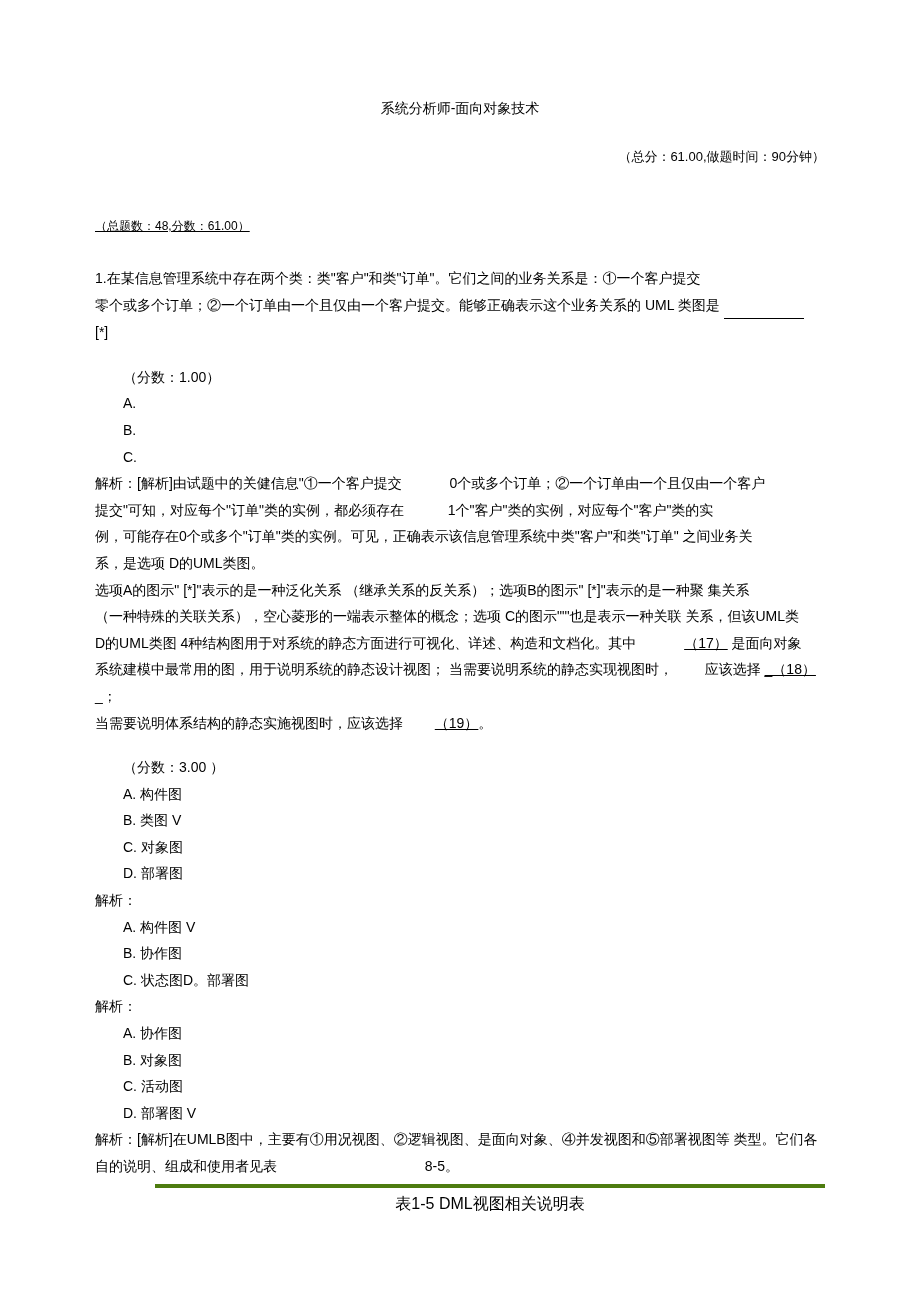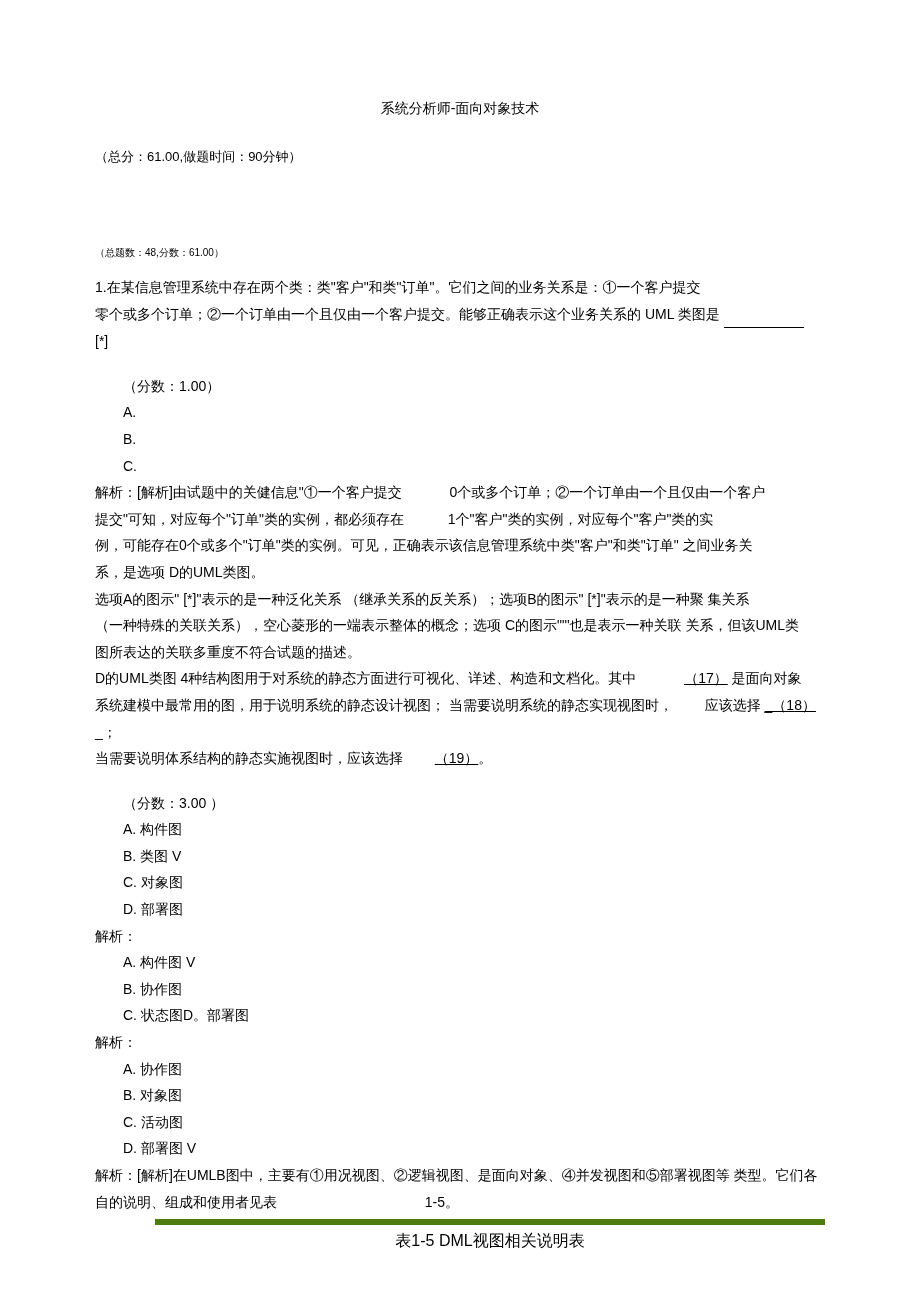--- a/index.html
+++ b/index.html
@@ -12,27 +12,28 @@
     color: #000;
     font-size: 14px;
   }
   .title {
     text-align: center;
     font-size: 14px;
     font-weight: 500;
     margin-bottom: 30px;
   }
   .subtitle {
-    text-align: left;
+    text-align: right;
     font-size: 13px;
-    margin-bottom: 80px;
+    margin-bottom: 52px;
   }
   .summary {
-    font-size: 10px;
-    margin-bottom: 14px;
+    font-size: 12px;
+    margin-bottom: 30px;
+    text-decoration: underline;
   }
   .paragraph {
     line-height: 1.9;
     font-size: 14px;
   }
   .blank {
     border-bottom: 1px solid #000;
     display: inline-block;
     min-width: 80px;
     vertical-align: baseline;
@@ -48,21 +49,21 @@
     margin-top: 18px;
   }
   .analysis {
     line-height: 1.9;
   }
   .ulink {
     text-decoration: underline;
   }
   .tbl {
     margin-top: 4px;
-    border-top: 6px solid #4d7c0f;
+    border-top: 4px solid #4d7c0f;
     padding-top: 2px;
   }
   .table-caption {
     text-align: center;
     font-size: 16px;
     padding: 4px 0;
   }
 </style>
 </head>
 <body>
@@ -95,21 +96,20 @@
   </div>
   <div>
     <span>提交"可知，对应每个"订单"类的实例，都必须存在</span>
     <span style="display:inline-block;width:36px"></span>
     <span>1个"客户"类的实例，对应每个"客户"类的实</span>
   </div>
   <div>例，可能存在0个或多个"订单"类的实例。可见，正确表示该信息管理系统中类"客户"和类"订单"  之间业务关</div>
   <div>系，是选项 D的UML类图。</div>
   <div>选项A的图示"  [*]"表示的是一种泛化关系  （继承关系的反关系）；选项B的图示"  [*]"表示的是一种聚 集关系</div>
   <div>（一种特殊的关联关系），空心菱形的一端表示整体的概念；选项 C的图示""'也是表示一种关联 关系，但该UML类</div>
-  <div>图所表达的关联多重度不符合试题的描述。</div>
 </div>
 
 <div class="paragraph">
   <div>
     <span>D的UML类图 4种结构图用于对系统的静态方面进行可视化、详述、构造和文档化。其中</span>
     <span style="display:inline-block;width:40px"></span>
     <span class="ulink">  （17）</span>
     <span>是面向对象</span>
   </div>
   <div>
@@ -153,19 +153,19 @@
   <div class="option-line">
     <span>D.  部署图  </span><span>V</span>
   </div>
 </div>
 
 <div class="analysis">
   <div>解析：[解析]在UMLB图中，主要有①用况视图、②逻辑视图、是面向对象、④并发视图和⑤部署视图等 类型。它们各</div>
   <div>
     <span>自的说明、组成和使用者见表</span>
     <span style="display:inline-block;width:140px"></span>
-    <span>1-5。</span>
+    <span>8-5。</span>
   </div>
 </div>
 
 <div class="tbl" style="margin-left:60px;">
   <div class="table-caption">表1-5 DML视图相关说明表</div>
 </div>
 
 </body></html>

